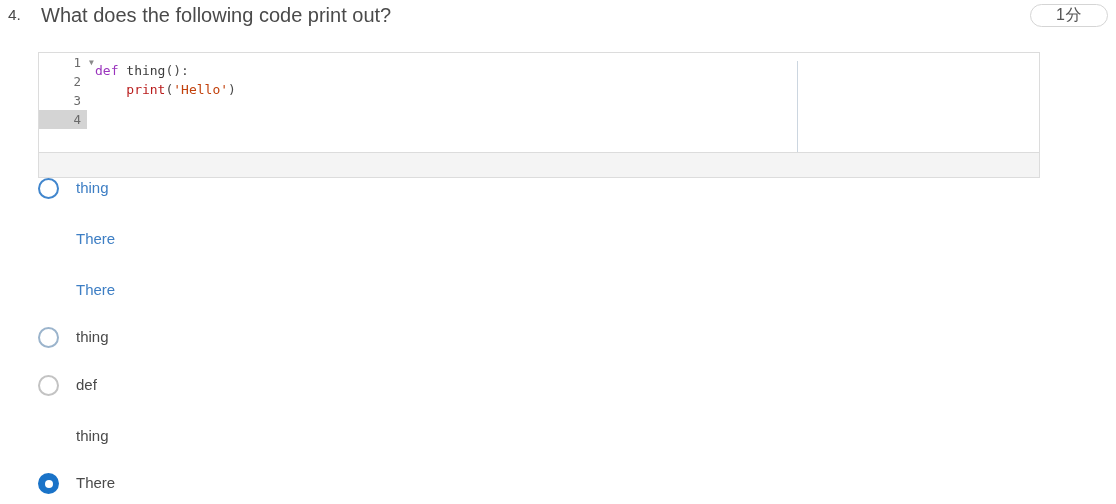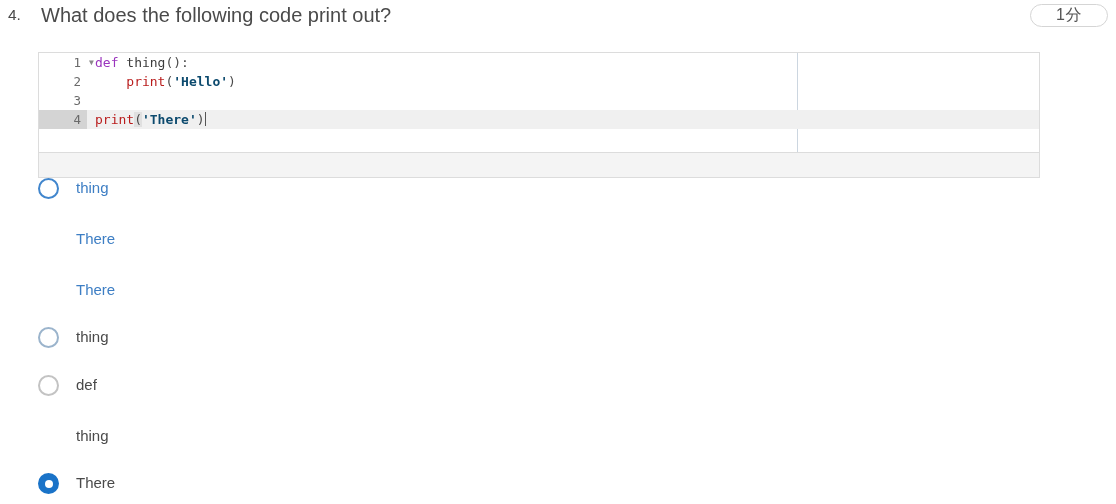--- a/index.html
+++ b/index.html
@@ -108,21 +108,21 @@
     width: 9px;
     height: 19px;
     line-height: 19px;
     font-size: 8px;
     color: #8a8a8a;
     text-align: center;
   }
   .code-lines {
     position: absolute;
     left: 48px;
-    top: 0;
+    top: 8px;
     right: 0;
     height: 100%;
   }
   .code-line {
     height: 19px;
     line-height: 19px;
     white-space: pre;
     padding-left: 8px;
     box-sizing: border-box;
     position: relative;
@@ -142,21 +142,21 @@
     display: inline-block;
     width: 1px;
     height: 14px;
     background: #555;
     vertical-align: -2px;
     margin-left: 0px;
   }
   .tok-kw      { color: #9a34bd; }
   .tok-fn      { color: #b91c1c; }
   .tok-name    { color: #3c3c3c; }
-  .tok-str     { color: #0c4a6e; font-weight: bold; }
+  .tok-str     { color: #c2410c; }
   .tok-punct   { color: #4a4a4a; }
   .tok-bracket { color: #4a4a4a; background: #e0e0e0; }
 
   .code-footer {
     position: absolute;
     left: 38px;
     top: 152px;
     width: 1002px;
     height: 26px;
     background: #f4f4f4;
@@ -241,21 +241,20 @@
 
     <div class="code-lines">
       <div class="ruler"></div>
 
       <div class="code-line"><span class="tok-kw">def</span><span> </span><span class="tok-name">thing</span><span class="tok-punct">():</span></div>
 
       <div class="code-line"><span>    </span><span class="tok-fn">print</span><span class="tok-punct">(</span><span class="tok-str">'Hello'</span><span class="tok-punct">)</span></div>
 
       <div class="code-line"><span></span></div>
 
-      <div class="code-line active"><span class="tok-fn">print</span><span class="tok-bracket">(</span><span class="tok-str">'There'</span><span class="tok-punct">)</span><span class="caret"></span></div>
     </div>
 
   </div>
 </div>
 <div class="code-footer"></div>
 
 <div class="options">
 
   <div class="option">
     <span class="radio hover" style="top:10px;"></span>

